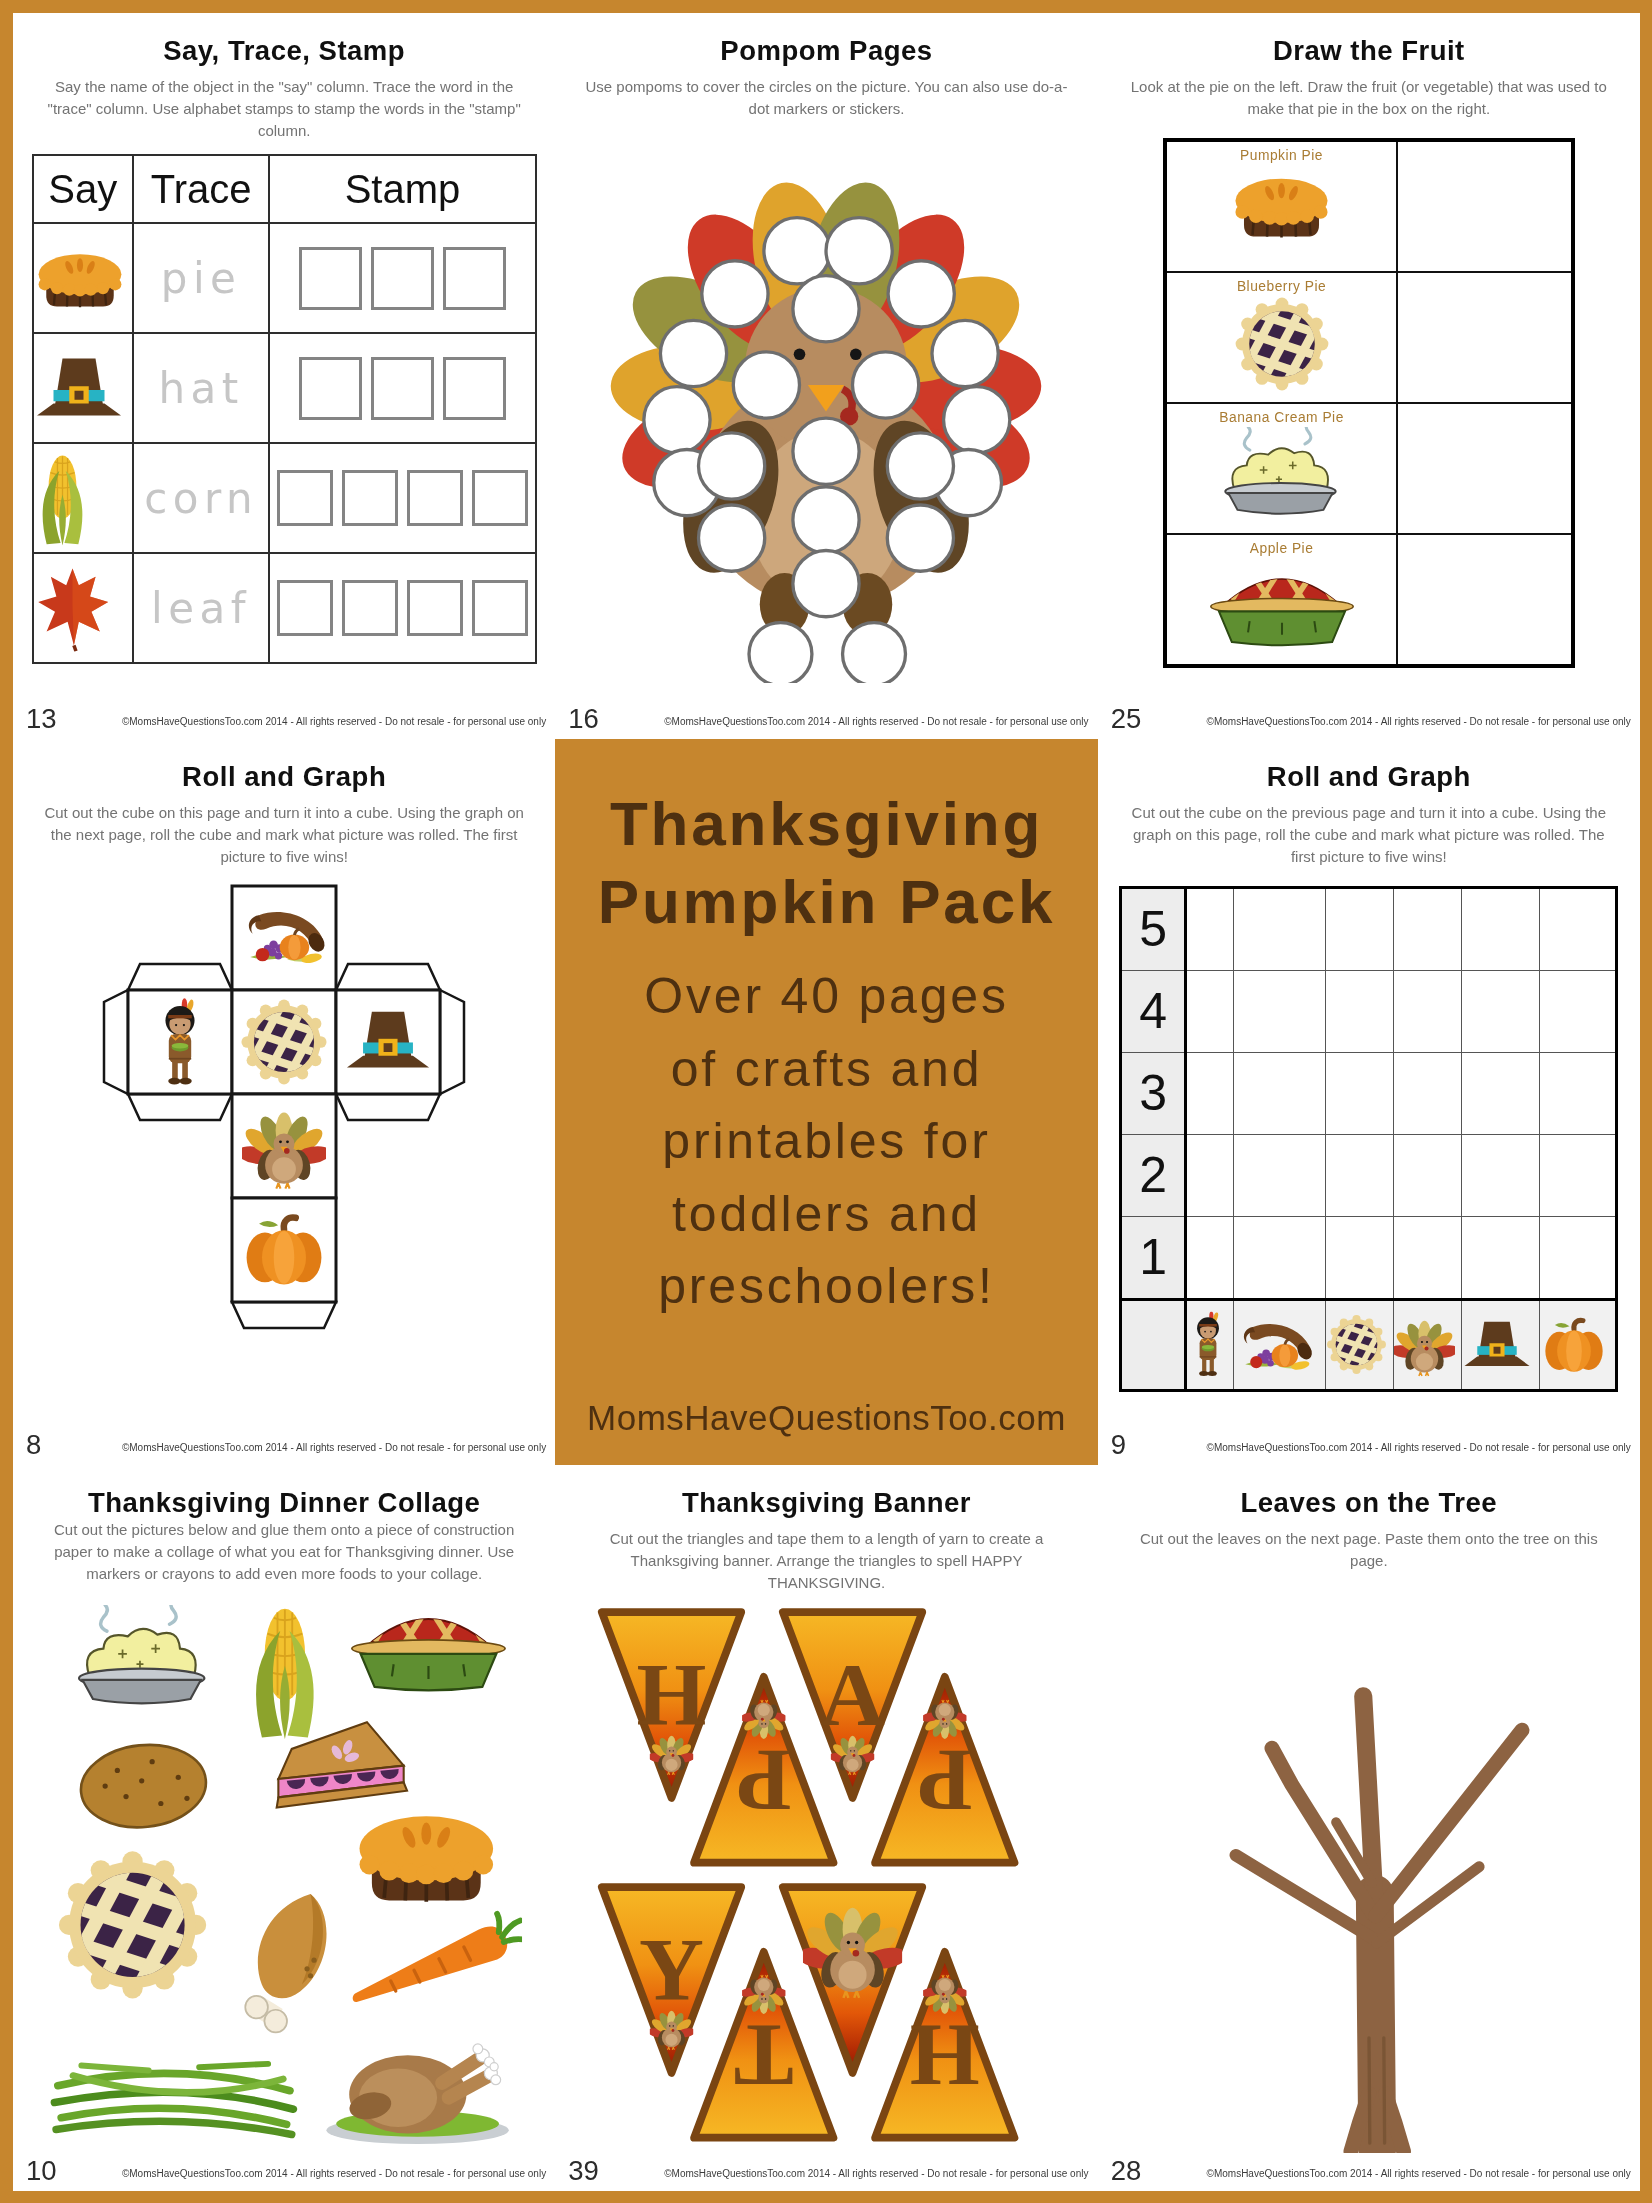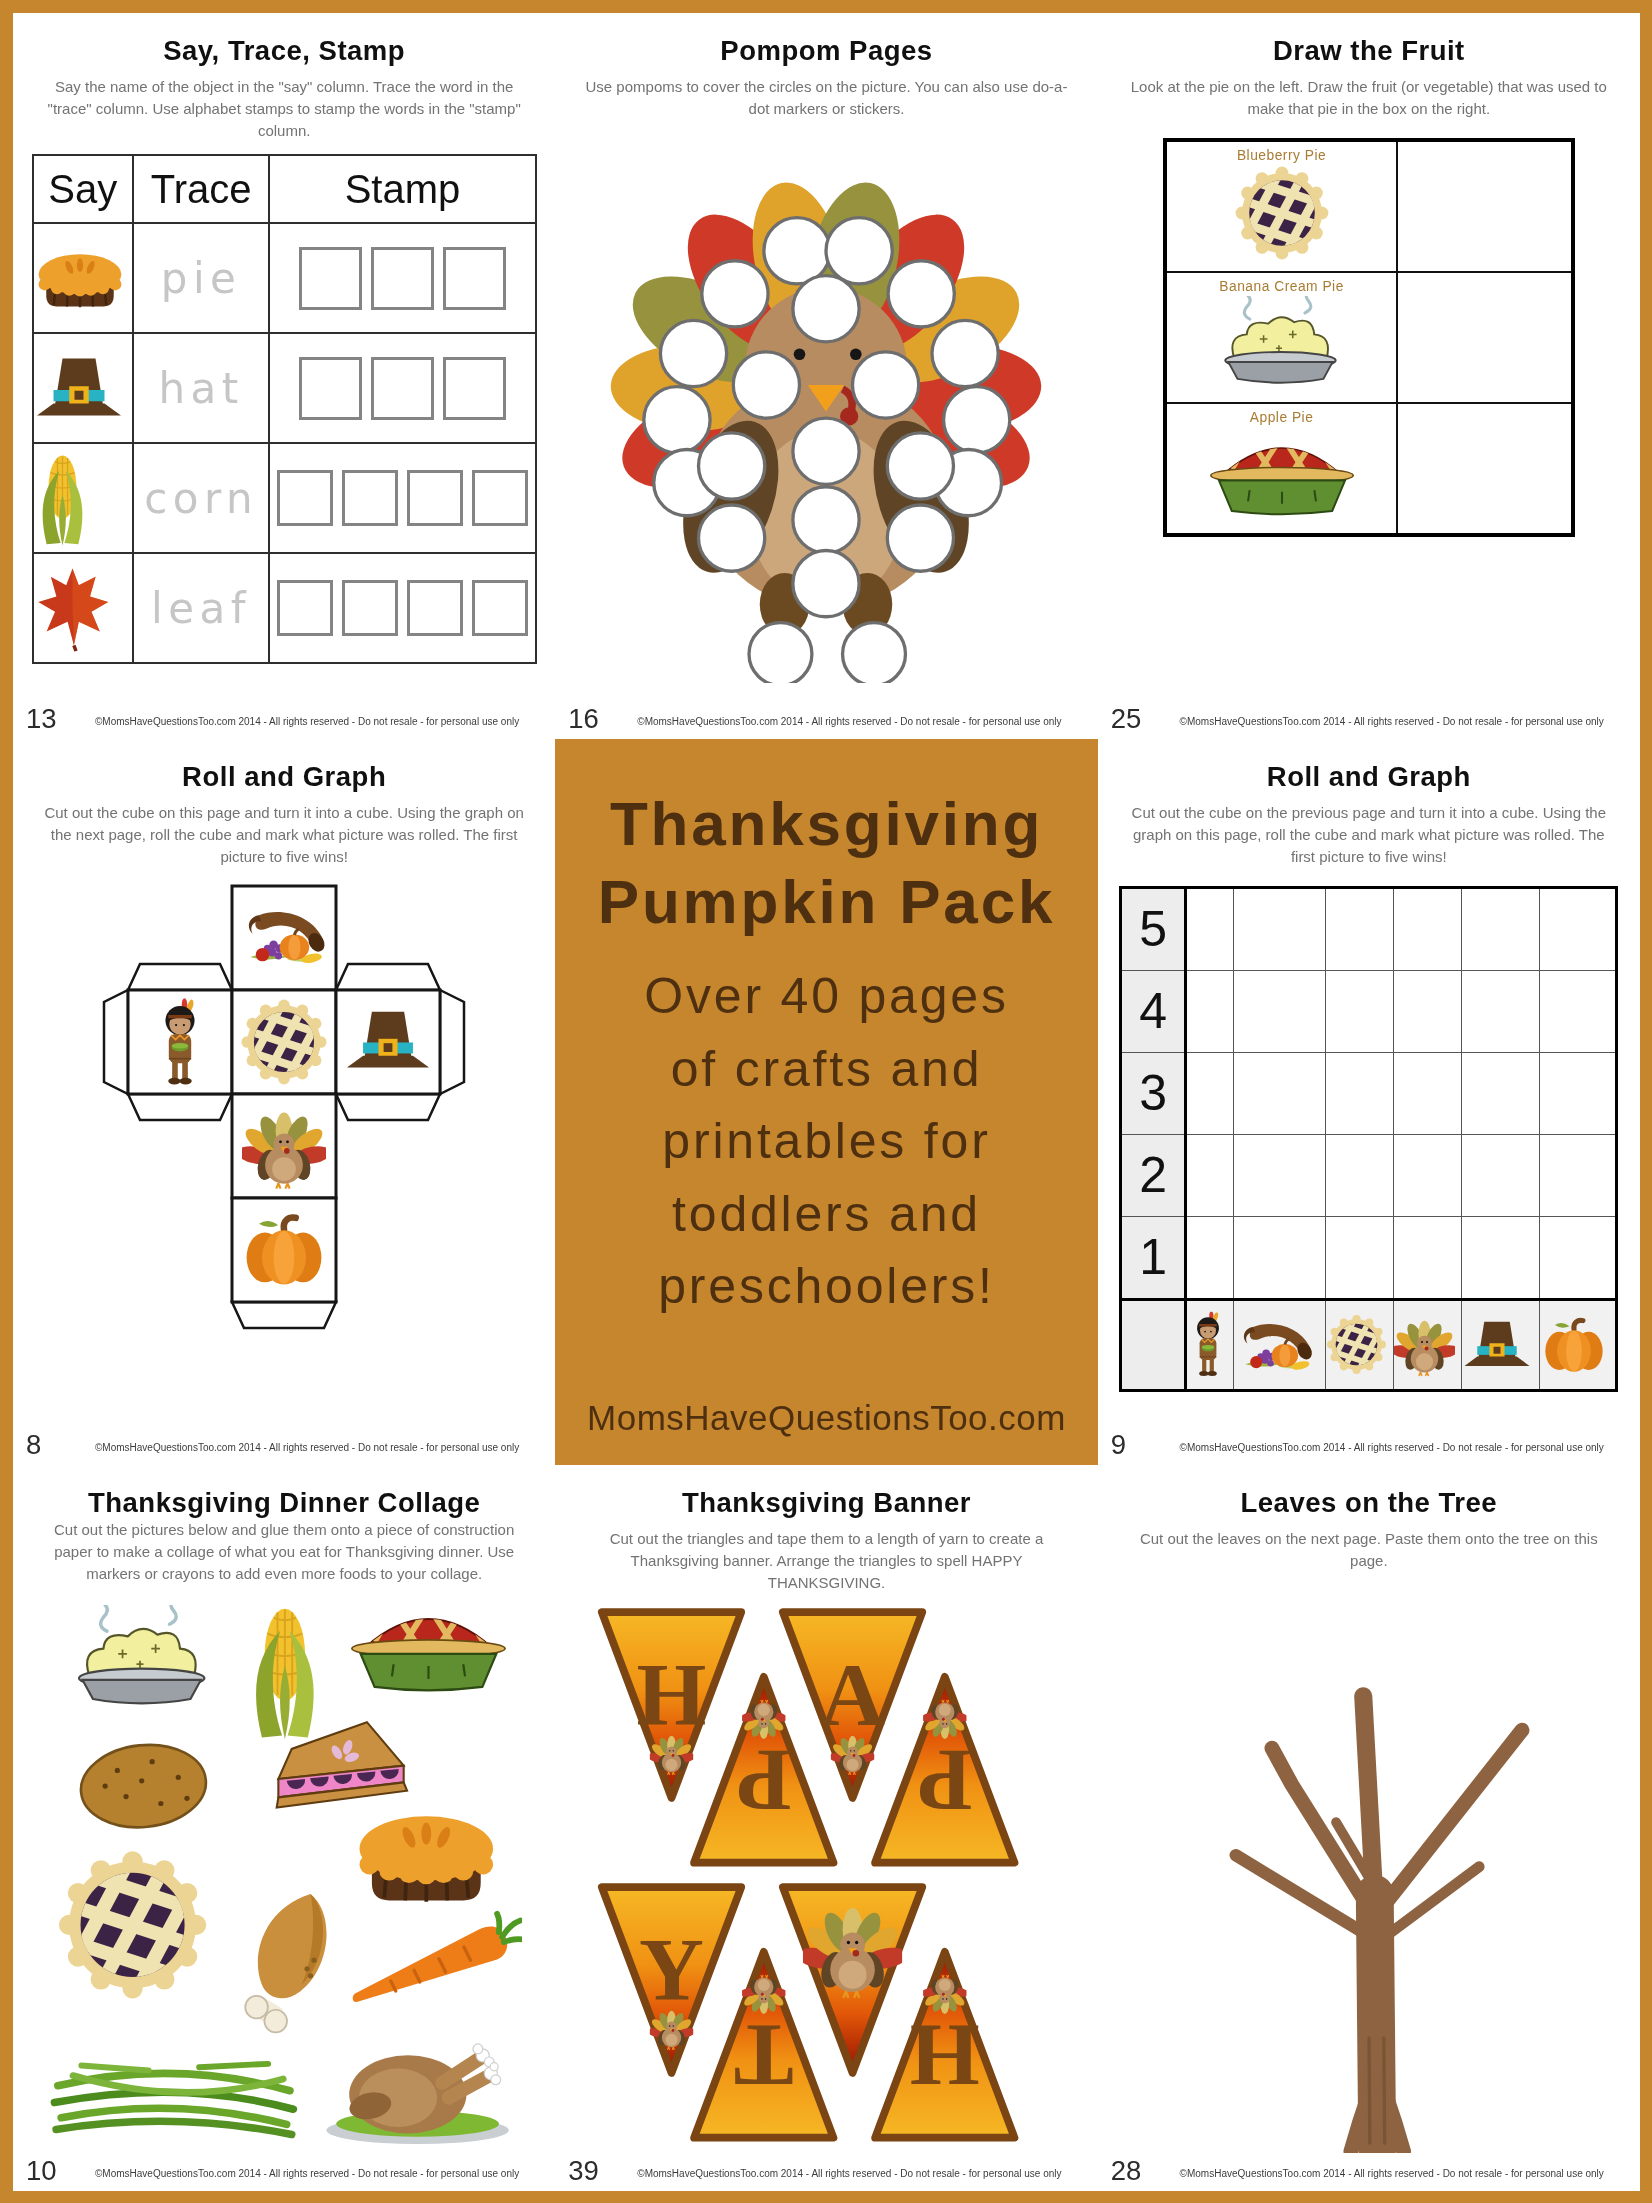--- a/index.html
+++ b/index.html
@@ -3,21 +3,21 @@
 <meta charset="utf-8">
 <style>
   html,body{margin:0;padding:0;}
   body{width:1653px;height:2204px;background:#c6862e;font-family:"Liberation Sans",sans-serif;position:relative;}
   .grid{position:absolute;inset:0;display:grid;grid-template-columns:repeat(3,1fr);grid-template-rows:repeat(3,1fr);padding:13px;box-sizing:border-box;}
   .panel{background:#ffffff;position:relative;overflow:hidden;}
   .panel--bare{background:transparent;}
   .ptitle{text-align:center;font-weight:bold;font-size:27.5px;color:#101010;margin-top:22px;letter-spacing:0.5px;}
   .pinstr{text-align:center;font-size:15px;color:#737373;margin:9.2px 27.5px 0;line-height:1.45;}
   .pnum{position:absolute;left:13px;bottom:3.7px;font-size:27.5px;color:#2c2c2c;font-weight:400;}
-  .pcopy{position:absolute;left:55px;right:9.2px;bottom:12px;text-align:center;font-size:10px;color:#3c3c3c;}
+  .pcopy{position:absolute;left:55px;right:9.2px;bottom:12px;text-align:right;font-size:10px;color:#3c3c3c;}
   svg{display:block;}
   .artwrap{display:flex;justify-content:center;}
   
   .sts-table{border-collapse:collapse;margin:13px auto 0;width:calc(100% - 37px);}
   .sts-table th,.sts-table td{border:2.3px solid #2e2e2e;text-align:center;vertical-align:middle;padding:0;}
   .sts-table th{font-size:40px;font-weight:400;height:66px;color:#111;}
   .sts-table td{height:108px;}
   .col-say{width:20%;}.col-trace{width:27%;}.col-stamp{width:53%;}
   .trace-word{font-size:42px;color:#c6c6c6;letter-spacing:5.5px;font-family:"DejaVu Sans",sans-serif;}
   .boxes{display:flex;gap:9.2px;justify-content:center;align-items:center;}
@@ -448,20 +448,31 @@
     </div>
     <div class="pnum">16</div>
     <div class="pcopy">©MomsHaveQuestionsToo.com 2014 - All rights reserved - Do not resale - for personal use only</div>
   </div>
 
   <div class="panel">
     <div class="ptitle">Draw the Fruit</div>
     <div class="pinstr">Look at the pie on the left. Draw the fruit (or vegetable) that was used to make that pie in the box on the right.</div>
     <table class="dtf-table">
       <tbody>
+          <tr>
+        <td class="dtf-left">
+          <div class="dtf-label">Pumpkin Pie</div>
+          <div class="dtf-art">
+                <svg width="103" height="81" viewBox="0 0 120 95">
+                  <use href="#sym-pie"></use>
+                </svg>
+              </div>
+        </td>
+        <td></td>
+      </tr>
       <tr>
         <td class="dtf-left">
           <div class="dtf-label">Blueberry Pie</div>
           <div class="dtf-art">
                 <svg width="96" height="96" viewBox="0 0 120 120">
                   <use href="#sym-bpie"></use>
                 </svg>
               </div>
         </td>
         <td></td>

